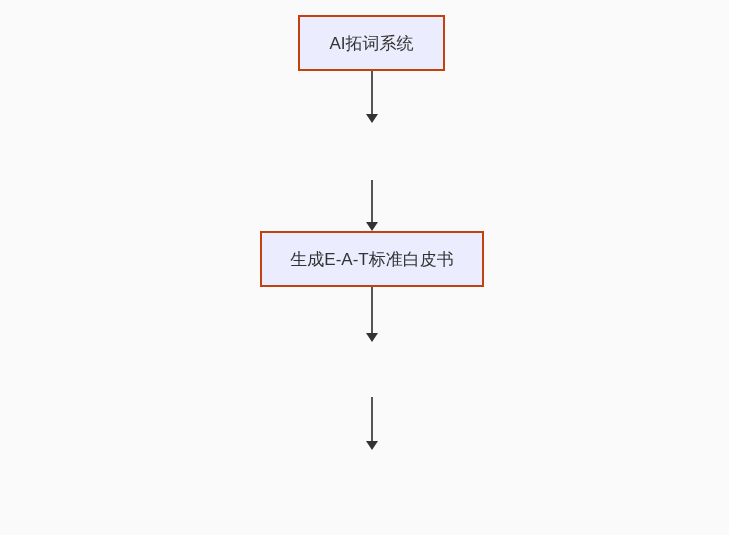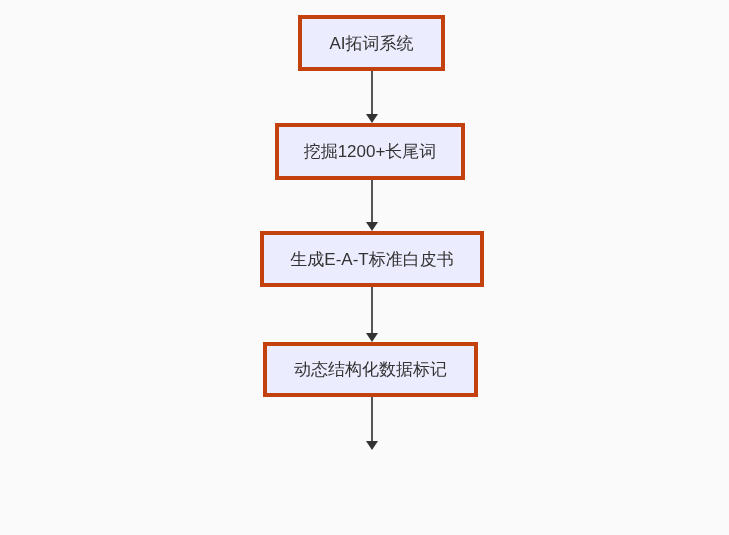--- a/index.html
+++ b/index.html
@@ -12,21 +12,21 @@
     position: relative;
     width: 729px;
     height: 535px;
     background: #fafafa;
     overflow: hidden;
   }
   .node {
     position: absolute;
     box-sizing: border-box;
     background: #ececff;
-    border: 4px solid #c2410c;
+    border: 2px solid #c2410c;
     color: #333333;
     font-size: 17px;
     line-height: 1;
     display: flex;
     align-items: center;
     justify-content: center;
     white-space: nowrap;
   }
   #node-a { left: 298px; top: 15px;  width: 147px; height: 56px; }
   #node-b { left: 275px; top: 123px; width: 190px; height: 57px; }
@@ -66,41 +66,35 @@
 
   <div class="node" id="node-a">
     <span>AI拓词系统</span>
   </div>
 
   <div class="arrow" id="arrow-1">
     <div class="line"></div>
     <div class="head"></div>
   </div>
 
-  <div class="node" id="node-b">
-    <span>挖掘1200+长尾词</span>
-  </div>
 
   <div class="arrow" id="arrow-2">
     <div class="line"></div>
     <div class="head"></div>
   </div>
 
   <div class="node" id="node-c">
     <span>生成E-A-T标准白皮书</span>
   </div>
 
   <div class="arrow" id="arrow-3">
     <div class="line"></div>
     <div class="head"></div>
   </div>
 
-  <div class="node" id="node-d">
-    <span>动态结构化数据标记</span>
-  </div>
 
   <div class="arrow" id="arrow-4">
     <div class="line"></div>
     <div class="head"></div>
   </div>
 
 
 </div>
 
 </body></html>

